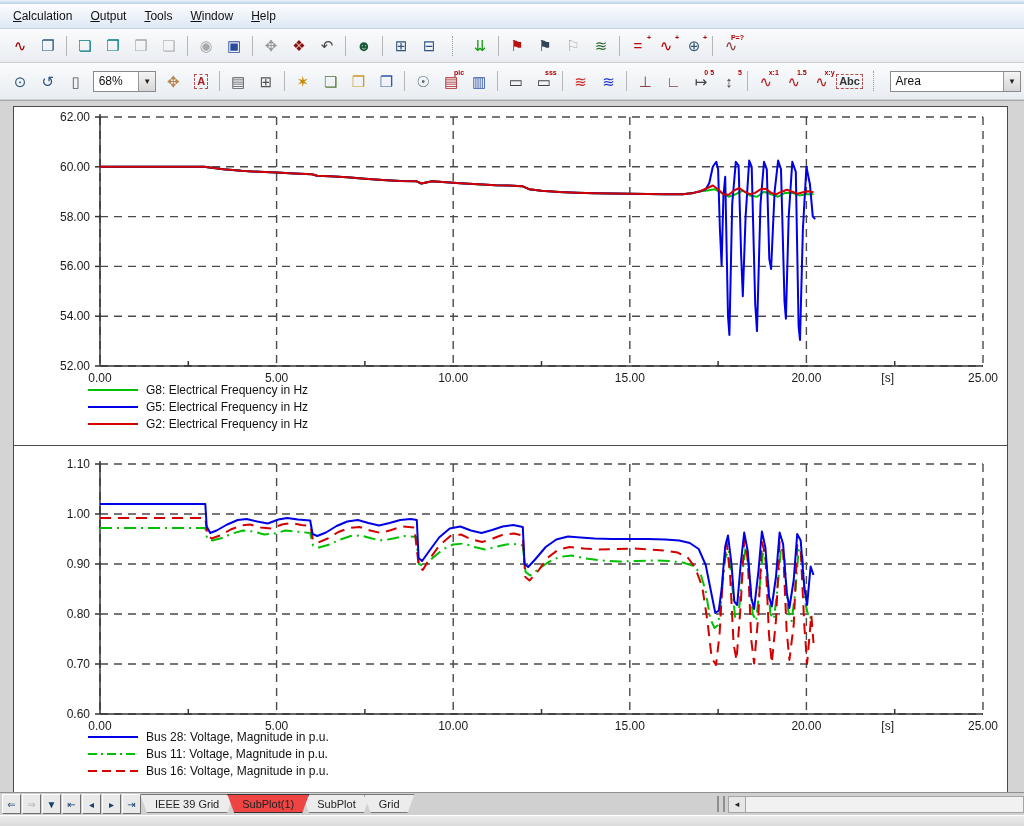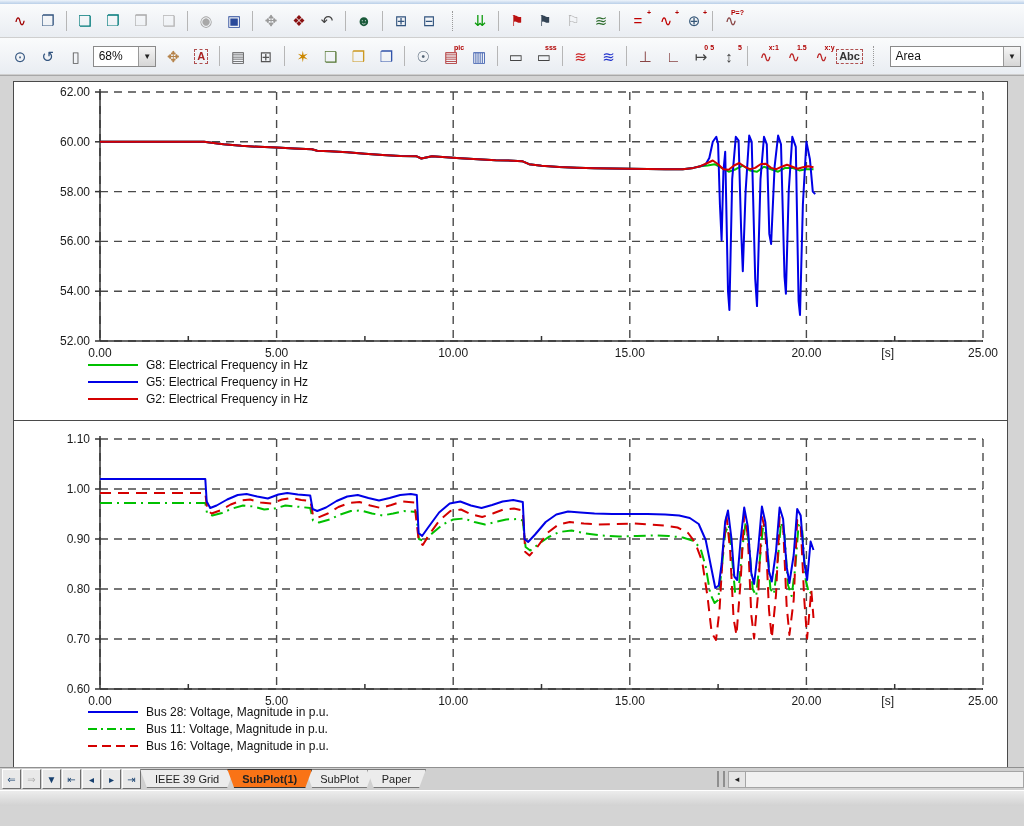--- a/index.html
+++ b/index.html
@@ -69,21 +69,21 @@
     font-size:10px;color:#17406f;cursor:default;
   }
   .nav-btn.disabled{color:#ababab;}
   .tabs{display:flex;align-items:flex-start;height:20px;margin-left:5px;}
   .tab{
     height:19px;box-sizing:border-box;padding:3px 14px 0;font-size:11px;color:#222;
     background:#ececec;border:1px solid #787878;margin-left:-7px;
     clip-path:polygon(0 0,100% 0,calc(100% - 7px) 100%,7px 100%);
     white-space:nowrap;cursor:default;
   }
-  .tab.active{background:#f97316;font-weight:bold;border-color:#333;z-index:3;position:relative;text-align:center;}
+  .tab.active{background:#ef4444;font-weight:normal;border-color:#333;z-index:3;position:relative;text-align:center;}
   .tab-filler{flex:1;}
   .splitter{
     width:4px;height:16px;margin:0 3px;flex:none;
     border-left:2px solid #8f8f8f;border-right:2px solid #8f8f8f;
   }
   .hscroll{
     width:296px;height:17px;flex:none;display:flex;align-self:center;
     background:#f1f1f1;border:1px solid #a5a5a5;box-sizing:border-box;
   }
   .hscroll .arrow{
@@ -93,20 +93,27 @@
   }
   .hscroll .track{flex:1;}
   .statusbar{height:15px;background:linear-gradient(#ececec,#d2d2d2);border-top:1px solid #fff;}
 </style>
 </head>
 <body>
 
 <div class="window">
   <div class="topstrip"></div>
 
+  <div class="menubar">
+    <span class="menu-item"><u>C</u><span>alculation</span></span>
+    <span class="menu-item"><u>O</u><span>utput</span></span>
+    <span class="menu-item"><u>T</u><span>ools</span></span>
+    <span class="menu-item"><u>W</u><span>indow</span></span>
+    <span class="menu-item"><u>H</u><span>elp</span></span>
+  </div>
 
   <div id="toolbar1" class="toolbar">
       <div class="tb-btn">
         <span class="glyph" style="color: rgb(160, 0, 0);">∿</span>
       </div>
       <div class="tb-btn">
         <span class="glyph" style="color: rgb(51, 85, 127);">❐</span>
       </div>
       <div class="tb-sep"></div>
       <div class="tb-btn">
@@ -403,21 +410,21 @@
         <div class="nav-btn">▼</div>
         <div class="nav-btn">⇤</div>
         <div class="nav-btn">◂</div>
         <div class="nav-btn">▸</div>
         <div class="nav-btn">⇥</div>
       </div>
     <div id="tabs" class="tabs">
         <div class="tab">IEEE 39 Grid</div>
         <div class="tab active">SubPlot(1)</div>
         <div class="tab">SubPlot</div>
-        <div class="tab">Paper</div>
+        <div class="tab">Grid</div>
       </div>
     <div class="tab-filler"></div>
     <div class="splitter"></div>
     <div class="hscroll">
       <div class="arrow">◂</div>
       <div class="track"></div>
     </div>
   </div>
 
   <div class="statusbar"></div>

